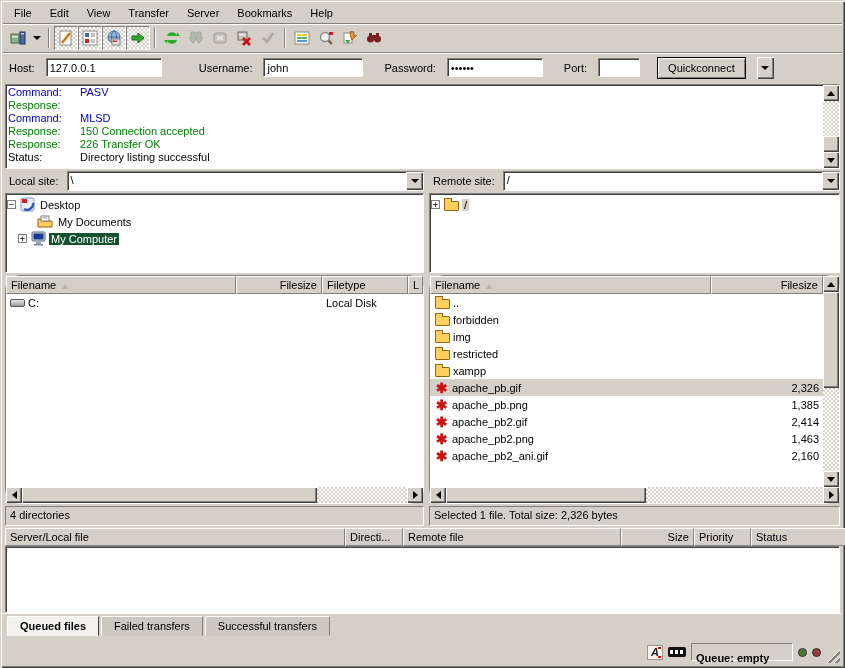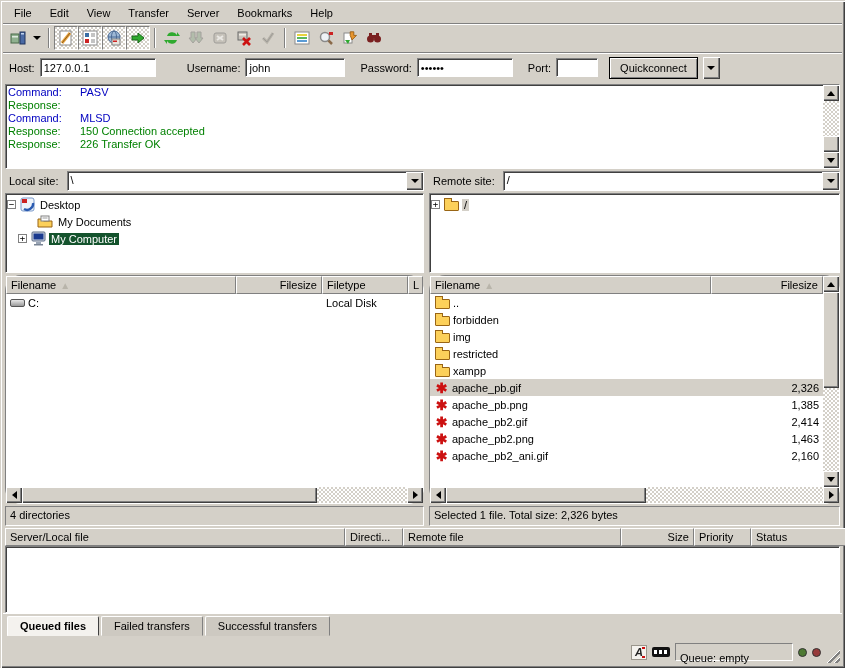--- a/index.html
+++ b/index.html
@@ -52,21 +52,21 @@
   .tbtn.pressed {
     border-color:#808080 #fff #fff #808080;
     background-image: linear-gradient(45deg,#fff 25%,transparent 25%,transparent 75%,#fff 75%),
                       linear-gradient(45deg,#fff 25%,#d4d0c8 25%,#d4d0c8 75%,#fff 75%);
     background-size:4px 4px; background-position:0 0,2px 2px;
   }
   .dropbtn { width:14px; height:22px; display:flex; align-items:center; justify-content:center; }
   .arr-down { width:0; height:0; border-left:4px solid transparent; border-right:4px solid transparent; border-top:4px solid #000; }
   
   .qcbar {
-    height:30px; flex:0 0 30px; display:flex; align-items:center; gap:5px; padding:0 6px;
+    height:30px; flex:0 0 30px; display:flex; align-items:center; gap:11px; padding:0 6px;
     border-top:1px solid #808080; box-shadow: inset 0 1px 0 #fff;
   }
   .qc-label { white-space:nowrap; }
   .txt {
     height:19px; border:1px solid #808080; border-right-color:#fff; border-bottom-color:#fff;
     box-shadow: inset 1px 1px 0 #404040; background:#fff; font-family:"Liberation Sans",sans-serif;
     font-size:11px; padding:1px 3px; outline:none;
   }
   .qc-btn {
     height:22px; padding:2px 10px; background:#d4d0c8; border:1px solid #000;
@@ -181,21 +181,21 @@
   .statusbar { flex:0 0 26px; display:flex; align-items:center; justify-content:flex-end; gap:5px; padding:2px 2px 2px 6px; }
   .type-ic {
     width:16px; height:15px; background:#f4f2ee; border:1px solid #9a968c; position:relative;
     font-weight:bold; font-style:italic; font-size:11px; line-height:13px; text-align:center; color:#222;
   }
   .type-ic i { position:absolute; width:3px; height:2px; background:#cc1111; right:1px; font-style:normal; }
   .type-ic i.t1 { top:1px; } .type-ic i.t2 { bottom:1px; }
   .speed-ic { width:18px; height:10px; background:#111; border-radius:2px; position:relative; }
   .speed-ic b { position:absolute; top:3px; width:3px; height:4px; background:#fff; }
   .speed-ic b.s1{ left:2px; } .speed-ic b.s2{ left:7px; } .speed-ic b.s3{ left:12px; }
-  .queuebox { width:118px; height:17px; padding:8px 4px; background:#d4d0c8; border:1px solid #808080; border-right-color:#fff; border-bottom-color:#fff; white-space:nowrap; }
+  .queuebox { width:102px; height:17px; padding:8px 4px; background:#d4d0c8; border:1px solid #808080; border-right-color:#fff; border-bottom-color:#fff; white-space:nowrap;font-weight:bold; }
   .led { width:9px; height:9px; border-radius:50%; border:1px solid #333; }
   .led.green { background:#4e7a33; }
   .led.red { background:#973b3b; }
   .grip {
     width:14px; height:14px; align-self:flex-end;
     background: repeating-linear-gradient(135deg,#fff 0 1px,#808080 1px 3px, #d4d0c8 3px 5px);
     clip-path: polygon(100% 0, 100% 100%, 0 100%);
   }
 </style>
 </head>
@@ -383,20 +383,24 @@
           <span class="log-label">Command:</span>
           <span>MLSD</span>
         </div>
       <div class="log-line c-resp">
           <span class="log-label">Response:</span>
           <span>150 Connection accepted</span>
         </div>
       <div class="log-line c-resp">
           <span class="log-label">Response:</span>
           <span>226 Transfer OK</span>
+        </div>
+      <div class="log-line c-stat">
+          <span class="log-label">Status:</span>
+          <span>Directory listing successful</span>
         </div>
     </div>
     <div class="vscroll">
       <div class="sb-btn">
           <span class="tri-up"></span>
         </div>
       <div class="sb-track" style="flex:1"></div>
       <div class="sb-thumb" style="height:16px"></div>
       <div class="sb-btn">
           <span class="tri-dn"></span>

